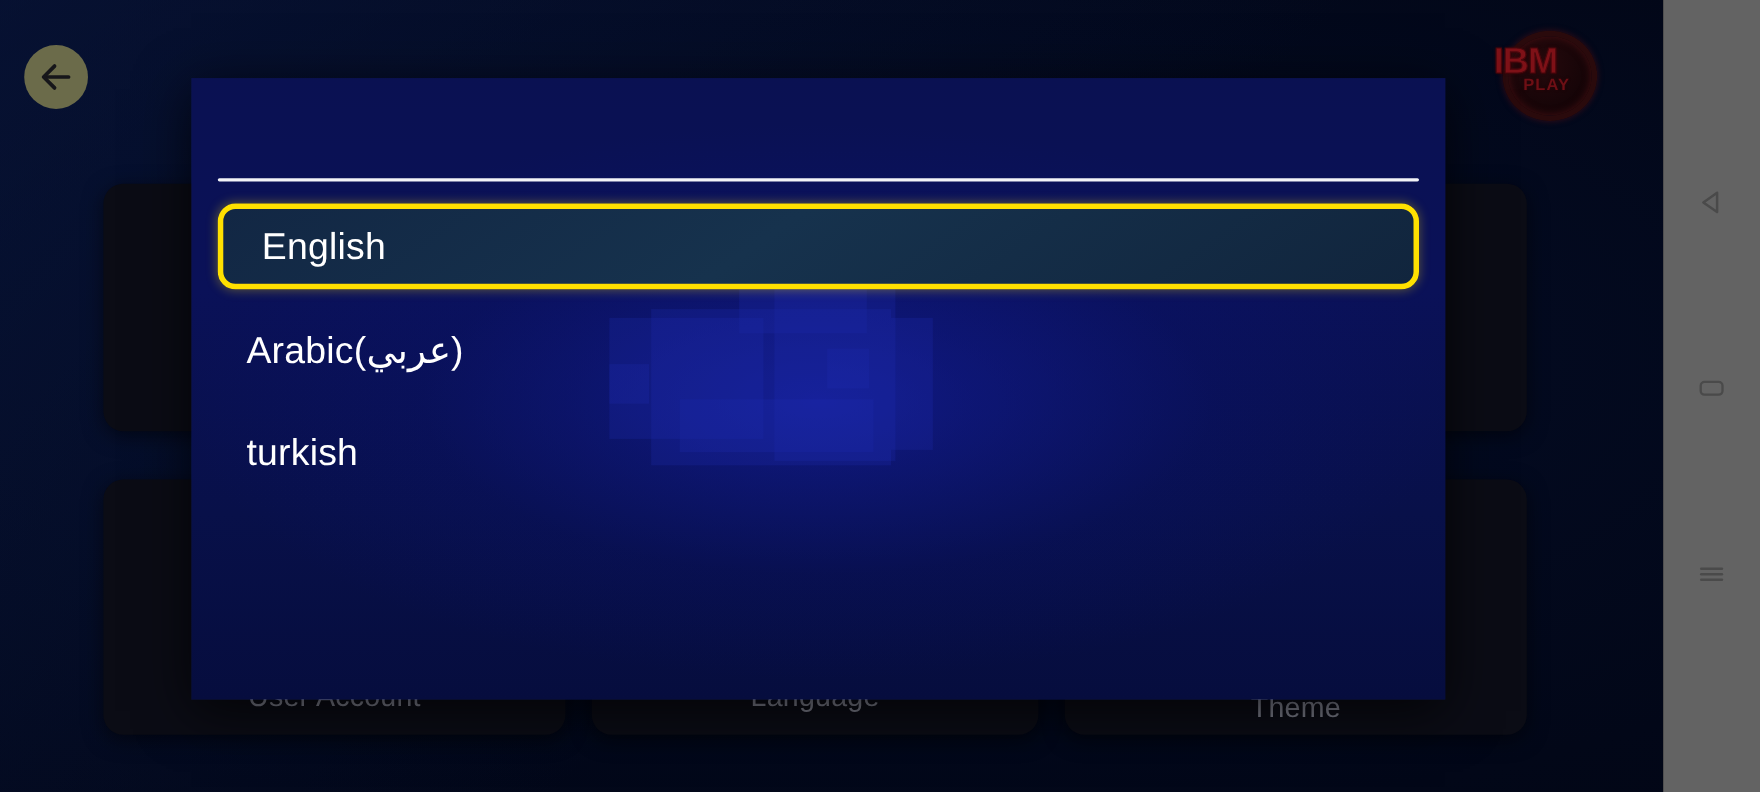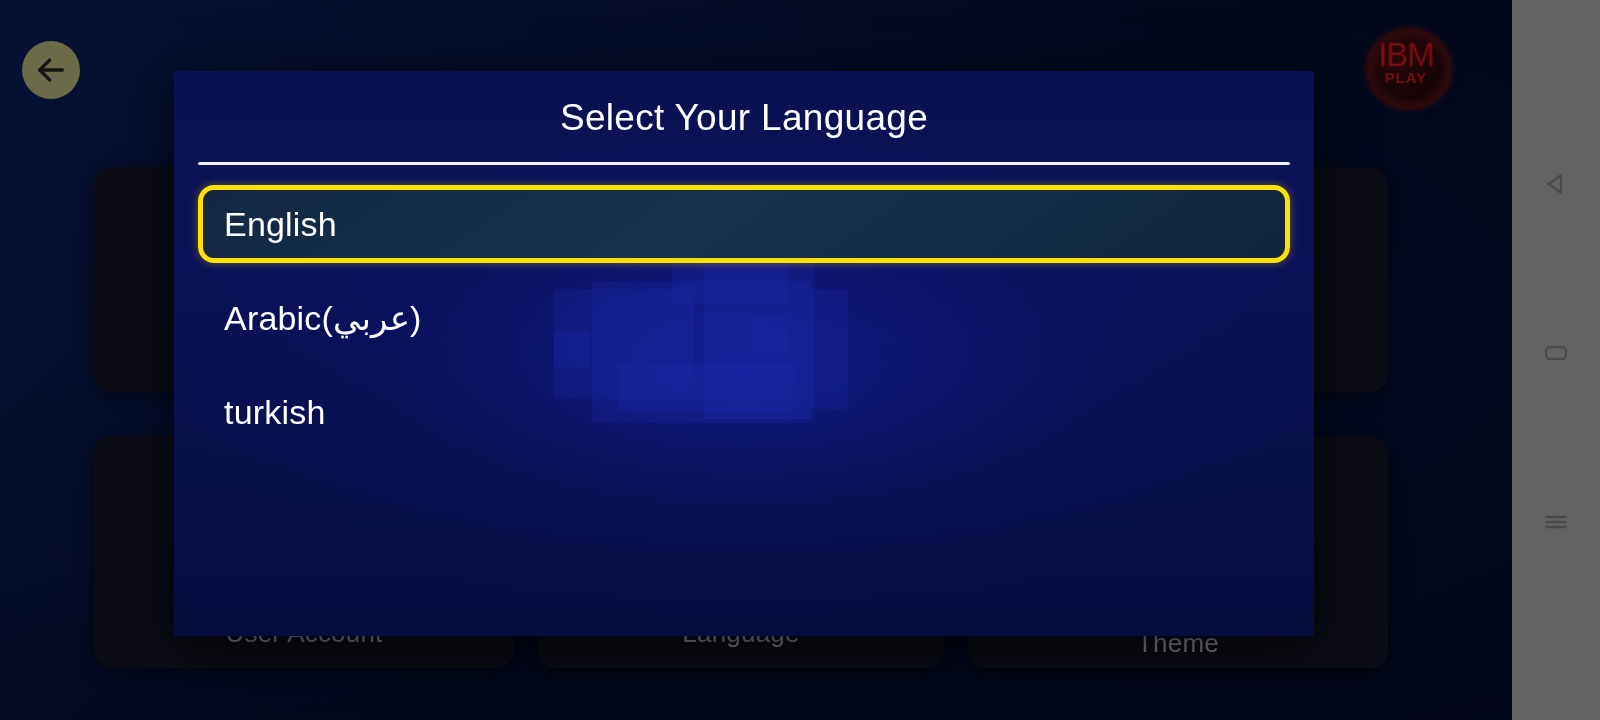--- a/index.html
+++ b/index.html
@@ -89,23 +89,22 @@
     width: 76px; height: 72px;
     border-radius: 50%;
     border: 5px solid #2a0a0c;
     box-shadow: inset 0 0 8px #471013, 0 0 6px rgba(90,15,20,.6);
     background: radial-gradient(circle at 40% 35%, #25090c 0%, #140407 70%, #0a0205 100%);
   }
   #brand-logo .wordmark {
     position: absolute;
     left: 0; top: 12px;
     width: 96px;
-    text-align: center;
-    font-family: "Liberation Sans", sans-serif;
-    font-weight: normal;
+    font-family: "Liberation Sans", sans-serif;
+    font-weight: bold;
     font-size: 33px;
     letter-spacing: -1px;
     color: #7e1117;
     text-shadow: 0 0 3px #3d060a, 1px 1px 0 #2b0407;
     -webkit-text-stroke: 1px #4a080d;
   }
   #brand-logo .subword {
     position: absolute;
     left: 0; top: 45px;
     width: 96px;
@@ -185,21 +184,21 @@
     color: #ffffff;
     font-size: 34px;
     font-family: "Liberation Sans", sans-serif;
     letter-spacing: .2px;
     white-space: nowrap;
   }
   .lang-item.selected {
     background: linear-gradient(145deg, #122744 0%, #16324d 45%, #11253d 100%);
     border: 5px solid #ffe000;
     border-radius: 16px;
-    padding-left: 21px;
+    padding-left: 35px;
     box-shadow: 0 0 10px rgba(255,224,0,.35);
   }
 
   
   #android-navbar {
     position: absolute;
     left: 1512px; top: 0;
     width: 88px;
     height: 720px;
     background: #636363;
@@ -260,21 +259,20 @@
         <i style="left:0px;   top:38px;  width:140px; height:110px;"></i>
         <i style="left:118px; top:0px;   width:116px; height:52px;"></i>
         <i style="left:38px;  top:30px;  width:218px; height:142px;"></i>
         <i style="left:150px; top:6px;   width:110px; height:162px;"></i>
         <i style="left:198px; top:66px;  width:38px;  height:36px;"></i>
         <i style="left:256px; top:38px;  width:38px;  height:120px;"></i>
         <i style="left:0px;   top:80px;  width:36px;  height:36px;"></i>
         <i style="left:64px;  top:112px; width:176px; height:48px;"></i>
       </div>
 
-      <div id="dialog-title">Select Your Language</div>
 
       <div id="dialog-divider"></div>
 
       <div id="language-list">
 
         <div class="lang-item selected" style="top:4px;">
           <span class="lang-label">English</span>
         </div>
 
         <div class="lang-item" style="top:192px;">

